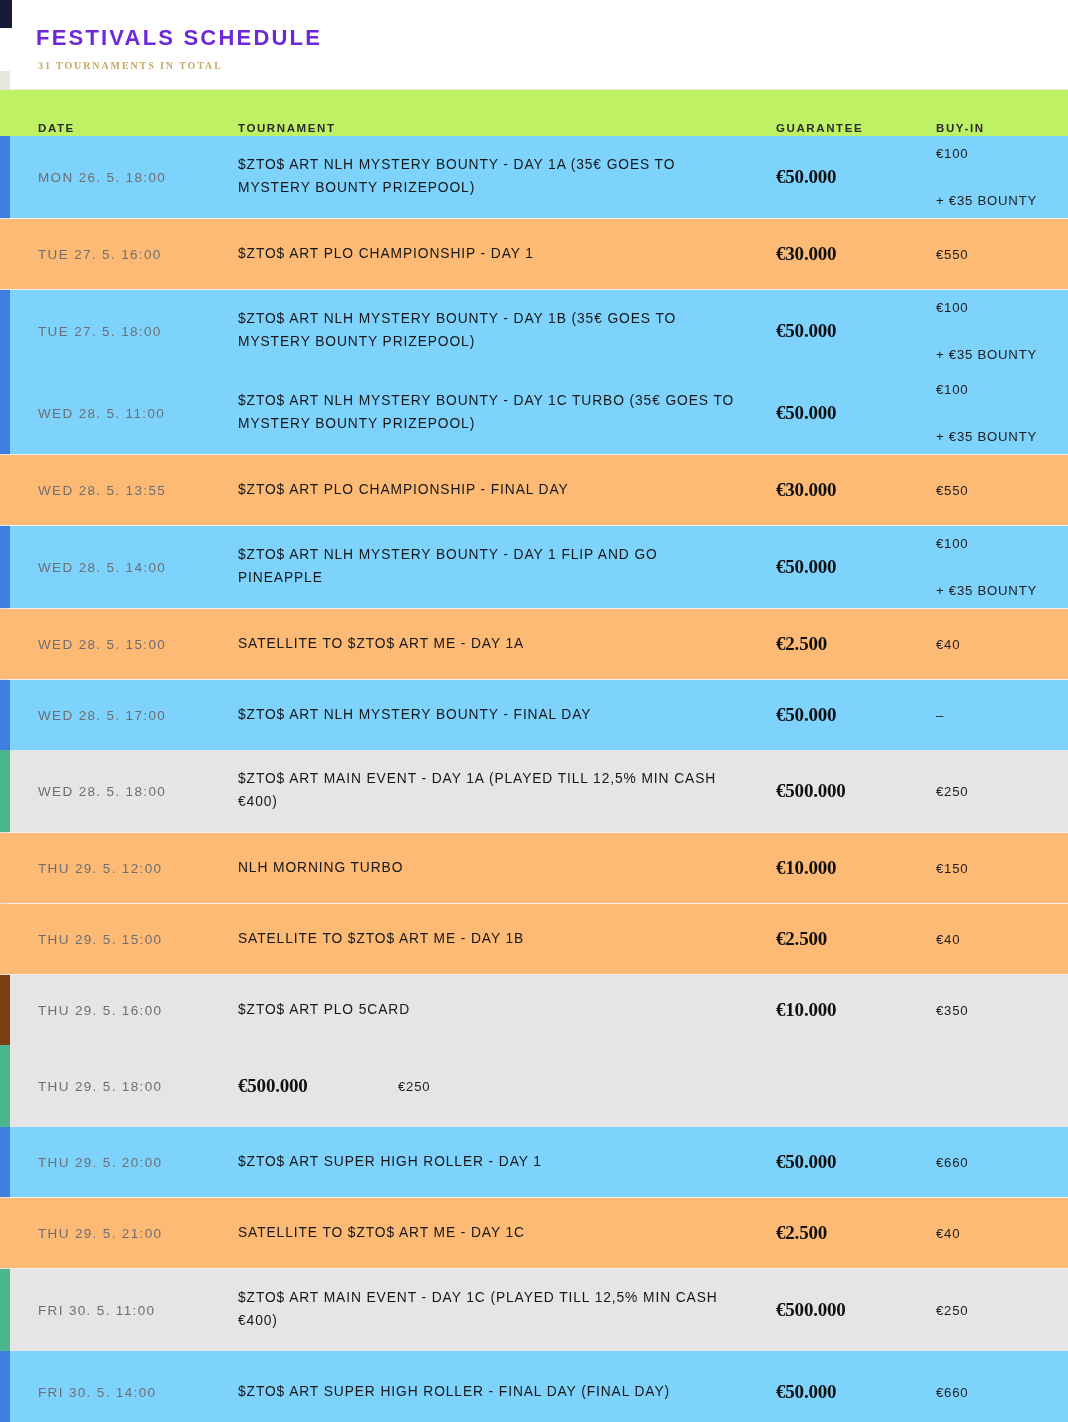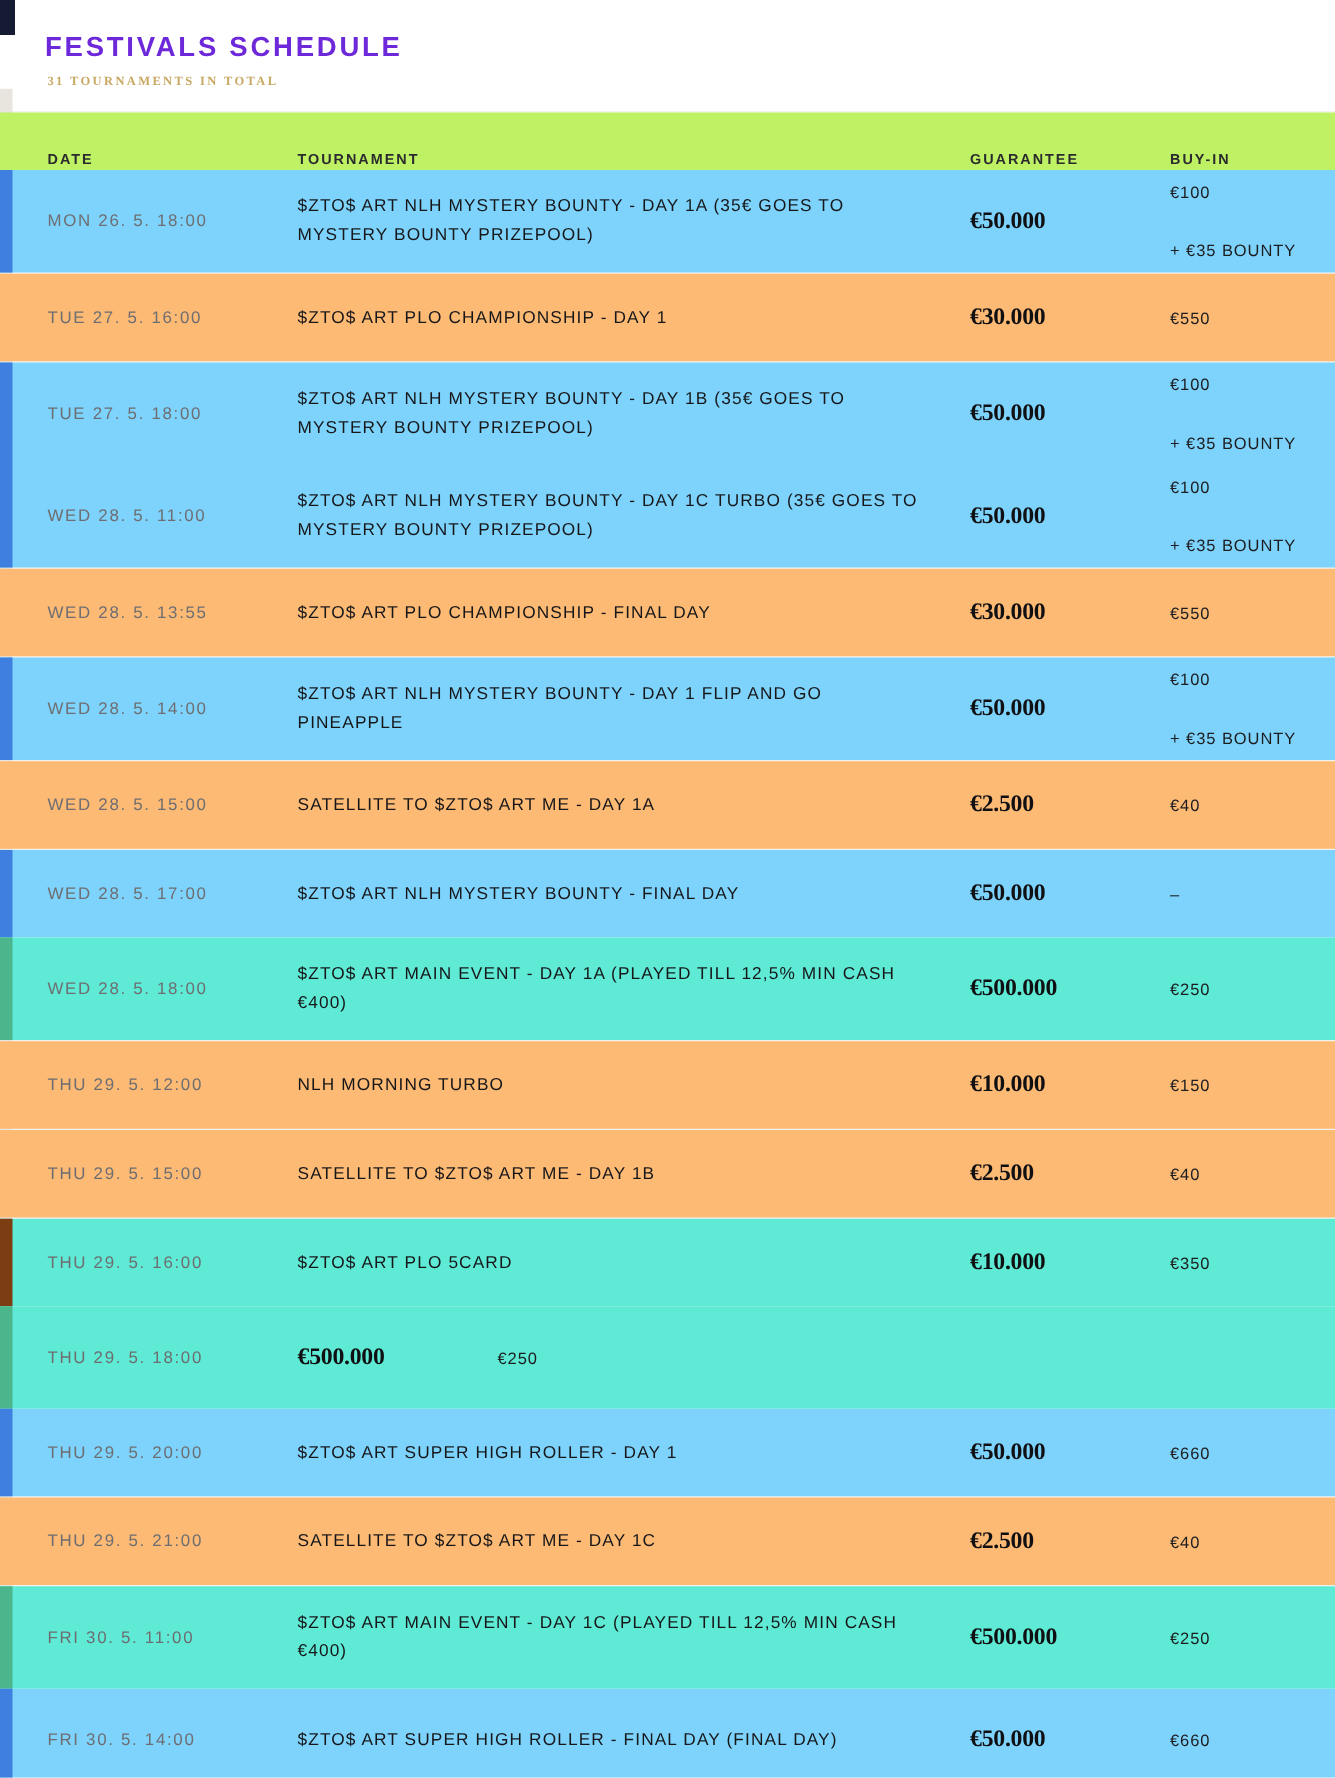--- a/index.html
+++ b/index.html
@@ -108,21 +108,21 @@
     display: flex;
     align-items: center;
     min-height: 70px;
     padding-left: 10px;
     background: #fdba74;
     box-sizing: border-box;
   }
   .row.tall { min-height: 82px; }
 
   .row.tint-blue  { background: #7dd3fc; }
-  .row.tint-beige { background: #5eead4; }
+  .row.tint-beige { background: #e5e5e5; }
 
   .row .accent {
     position: absolute;
     left: 0;
     top: 0;
     bottom: 0;
     width: 10px;
   }
   .accent.accent-blue  { background: #3f7fe0; }
   .accent.accent-green { background: #4bb68c; }

